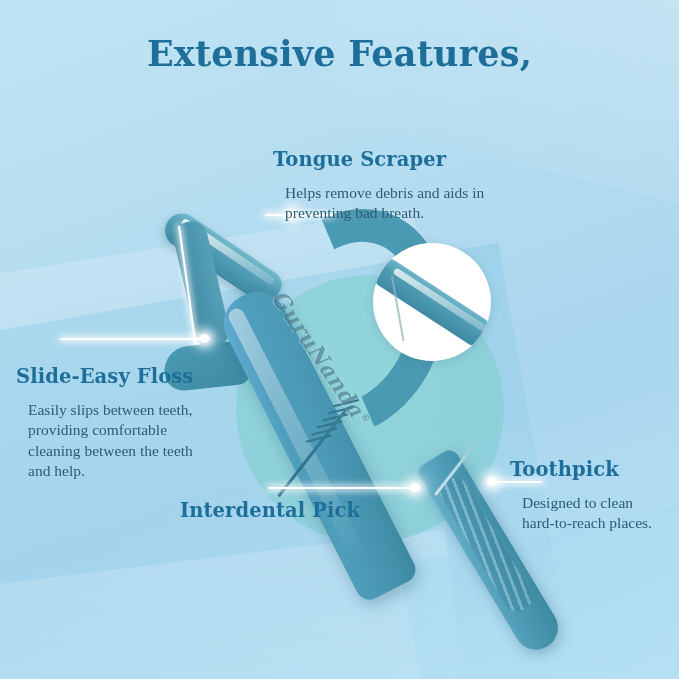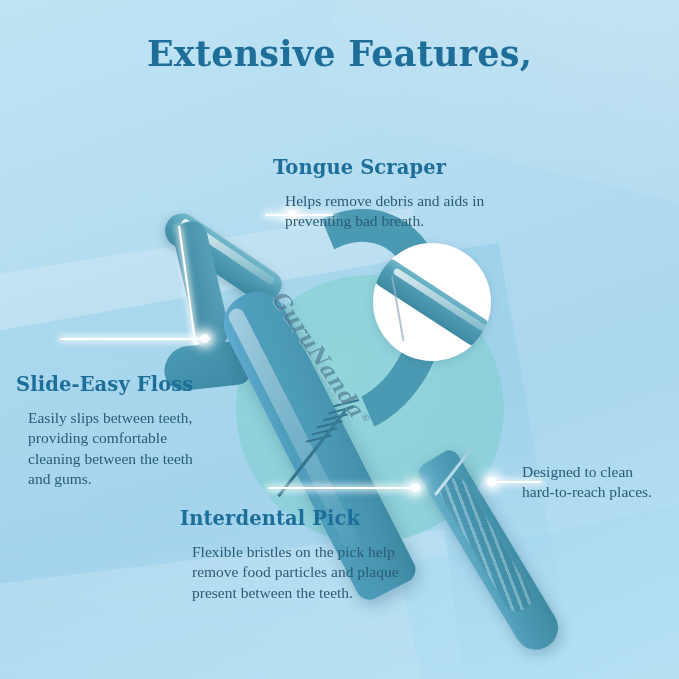--- a/index.html
+++ b/index.html
@@ -33,21 +33,21 @@
     background:radial-gradient(circle at 40% 35%,rgba(139,212,213,.78),rgba(126,203,208,.62));}
 
   
   .title{position:absolute;left:0;top:34px;width:679px;text-align:center;
     color:#1d6e99;font-family:"DejaVu Serif",serif;font-weight:700;
     font-size:35px;line-height:1.14;letter-spacing:.2px;}
   .title .l2{display:block;}
 
   
   .callout{position:absolute;}
-  .callout h3{margin:16px 0 2px 0;color:#1d6e99;font-family:"DejaVu Serif",serif;
+  .callout h3{margin:8px 0 2px 0;color:#1d6e99;font-family:"DejaVu Serif",serif;
     font-weight:700;font-size:19.5px;letter-spacing:.1px;line-height:1.18;}
   .callout p{margin:12px;color:#2a5c74;font-family:"Liberation Serif",serif;
     font-size:15.5px;line-height:1.32;}
 
   #co-tongue{left:273px;top:140px;width:240px;}
   #co-floss{left:16px;top:357px;width:215px;}
   #co-pick{left:180px;top:491px;width:275px;}
   #co-tooth{left:510px;top:450px;width:165px;}
 
   
@@ -205,25 +205,25 @@
   <div class="lead" id="lead-tooth"></div>
   <div class="dot" id="dot-tooth"></div>
 
   <div class="callout" id="co-tongue">
     <h3>Tongue Scraper</h3>
     <p>Helps remove debris and aids in preventing bad breath.</p>
   </div>
 
   <div class="callout" id="co-floss">
     <h3>Slide-Easy Floss</h3>
-    <p>Easily slips between teeth, providing comfortable cleaning between the teeth and gums.</p>
+    <p>Easily slips between teeth, providing comfortable cleaning between the teeth and help.</p>
   </div>
 
   <div class="callout" id="co-pick">
     <h3>Interdental Pick</h3>
-    <p>Flexible bristles on the pick help remove food particles and plaque present between the teeth.</p>
   </div>
 
   <div class="callout" id="co-tooth">
+    <h3>Toothpick</h3>
     <p>Designed to clean hard-to-reach places.</p>
   </div>
 
 </div>
 
 </body></html>

